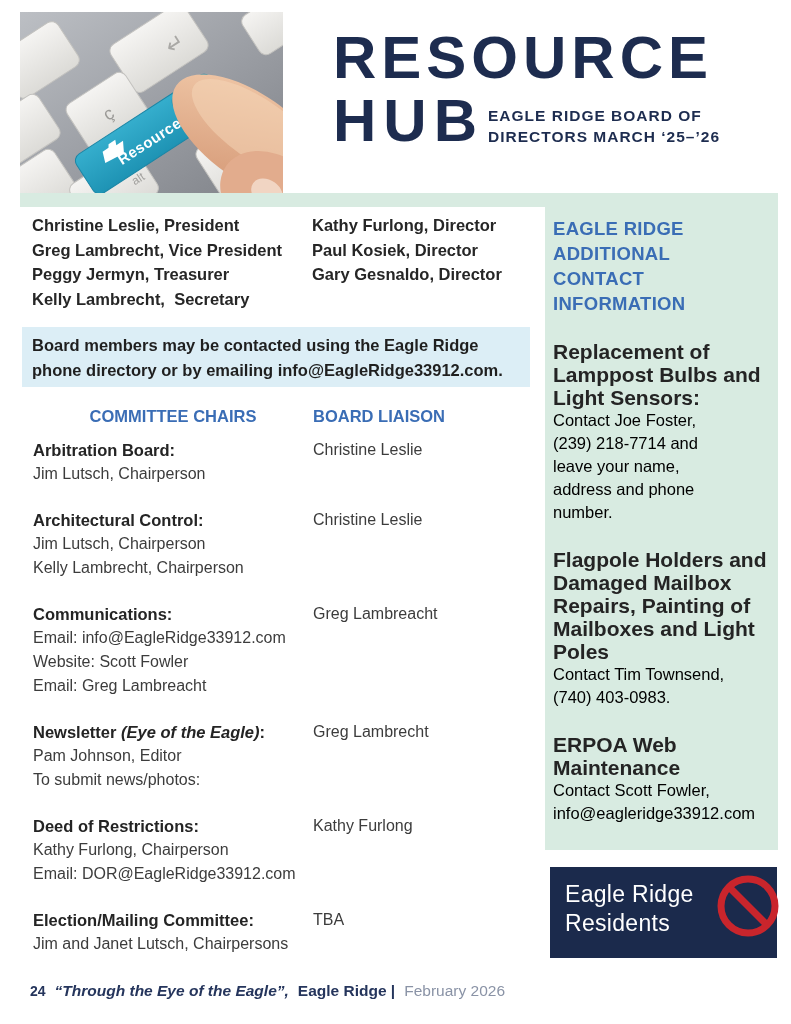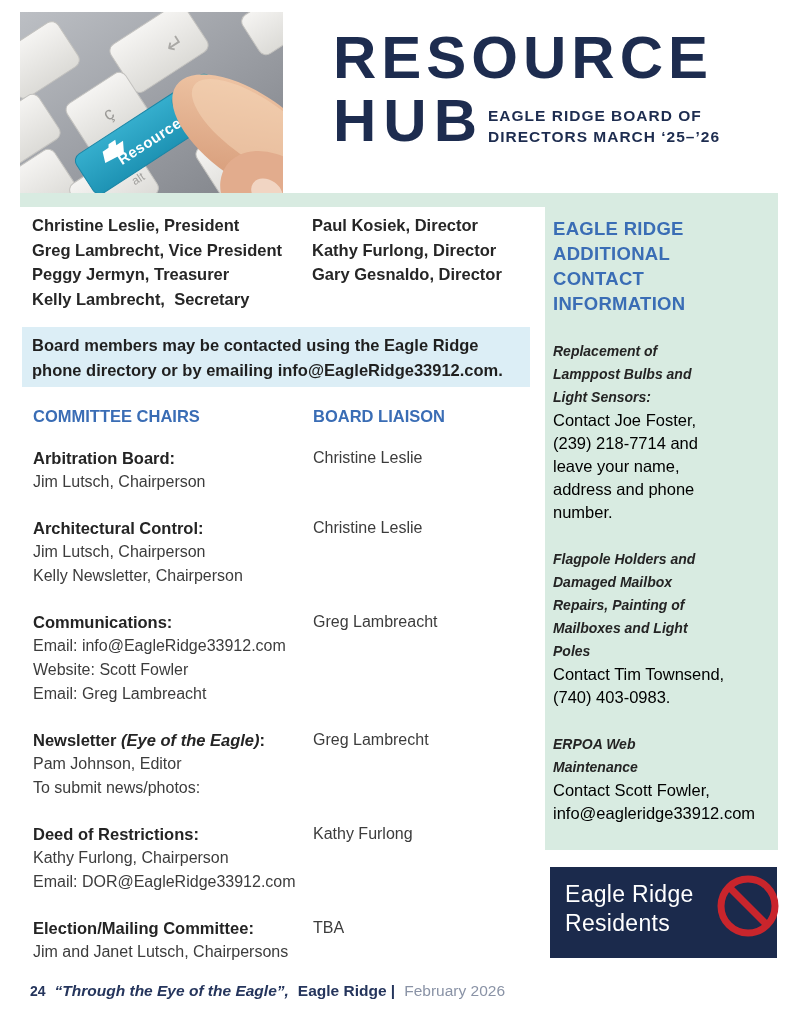--- a/index.html
+++ b/index.html
@@ -23,35 +23,35 @@
   .board { position:absolute; left:32px; top:213px; width:500px; z-index:2;
            display:grid; grid-template-columns:280px auto; }
   .board-col { display:block; }
   .member { font-size:16.5px; font-weight:bold; color:#262626; line-height:24.5px; white-space:pre; }
   
   .note-box { position:absolute; left:22px; top:327px; width:508px; height:60px; background:#dceef6;
               z-index:2; padding:6px 12px 0 10px; }
   .note-text { font-size:16.5px; font-weight:bold; color:#1f1f1f; line-height:25px; white-space:pre-line; }
   
   .committees { position:absolute; left:33px; top:404px; width:498px; z-index:2; }
-  .c-header-row { display:flex; margin-bottom:17px; }
+  .c-header-row { display:flex; margin-bottom:9px;text-align:center; }
   .c-header { font-size:16.5px; font-weight:bold; color:#3a6db5; line-height:25px; }
   .c-header.left { width:280px; }
   .c-block { margin-bottom:22px; }
   .c-row { display:flex; }
   .c-title { width:280px; font-size:16.5px; font-weight:bold; color:#242424; line-height:24px; }
   .c-title em { font-style:italic; }
   .c-liaison { font-size:16px; color:#3c3c3c; line-height:24px; }
   .c-line { font-size:16px; color:#3c3c3c; line-height:24px; }
   
   .sidebar { position:absolute; left:553px; top:216px; width:215px; z-index:2; }
   .sb-heading { font-size:18.5px; font-weight:bold; color:#3a6db5; line-height:25px;
                 letter-spacing:0.3px; white-space:pre-line; }
   .sb-section { margin-top:24px; }
-  .sb-bold { font-size:14px; font-weight:bold; color:#242424; line-height:23px; white-space:pre-line;font-style:italic; }
+  .sb-bold { font-size:21px; font-weight:bold; color:#242424; line-height:23px; white-space:pre-line; }
   .sb-text { font-size:16.5px; color:#000000; line-height:23px; white-space:pre-line; }
   
   .residents { position:absolute; left:550px; top:867px; width:227px; height:91px;
                background:#1b2a4c; z-index:2; }
   .res-text { position:absolute; left:15px; top:13px; font-size:23px; font-weight:500;
               color:#ffffff; line-height:29px; white-space:pre-line; letter-spacing:0.3px; }
   .no-icon { position:absolute; left:165px; top:6px; width:66px; height:66px; }
   
   .footer { position:absolute; left:30px; top:982px; display:flex; align-items:baseline; gap:9px; z-index:2; }
   .f-num { font-size:14px; font-weight:bold; color:#25355c; }
@@ -134,22 +134,22 @@
   </div>
 
   <div class="board">
     <div class="board-col">
       <div class="member">Christine Leslie, President</div>
       <div class="member">Greg Lambrecht, Vice President</div>
       <div class="member">Peggy Jermyn, Treasurer</div>
       <div class="member">Kelly Lambrecht,  Secretary</div>
     </div>
     <div class="board-col">
+      <div class="member">Kathy Furlong, Director</div>
       <div class="member">Paul Kosiek, Director</div>
-      <div class="member">Kathy Furlong, Director</div>
       <div class="member">Gary Gesnaldo, Director</div>
     </div>
   </div>
 
   <div class="note-box">
     <div class="note-text">Board members may be contacted using the Eagle Ridge
 phone directory or by emailing info@EagleRidge33912.com.</div>
   </div>
 
   <div class="committees">
@@ -165,21 +165,21 @@
       </div>
       <div class="c-line">Jim Lutsch, Chairperson</div>
     </div>
 
     <div class="c-block">
       <div class="c-row">
         <div class="c-title"><span>Architectural Control:</span><em></em><span></span></div>
         <div class="c-liaison">Christine Leslie</div>
       </div>
       <div class="c-line">Jim Lutsch, Chairperson</div>
-      <div class="c-line">Kelly Newsletter, Chairperson</div>
+      <div class="c-line">Kelly Lambrecht, Chairperson</div>
     </div>
 
     <div class="c-block">
       <div class="c-row">
         <div class="c-title"><span>Communications:</span><em></em><span></span></div>
         <div class="c-liaison">Greg Lambreacht</div>
       </div>
       <div class="c-line">Email: info@EagleRidge33912.com</div>
       <div class="c-line">Website: Scott Fowler</div>
       <div class="c-line">Email: Greg Lambreacht</div>

